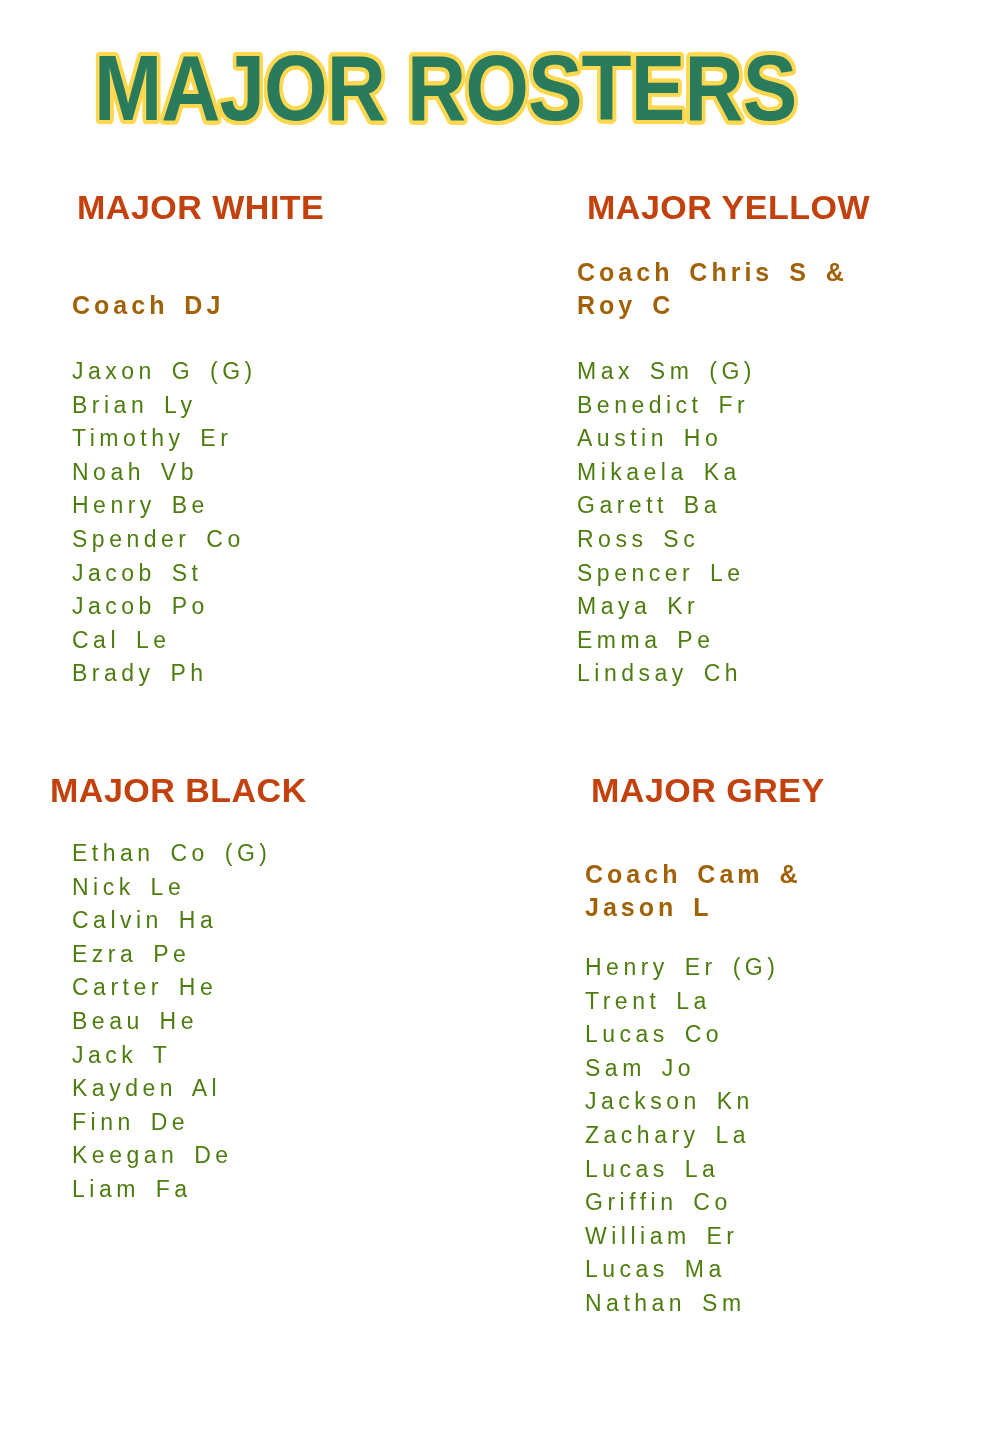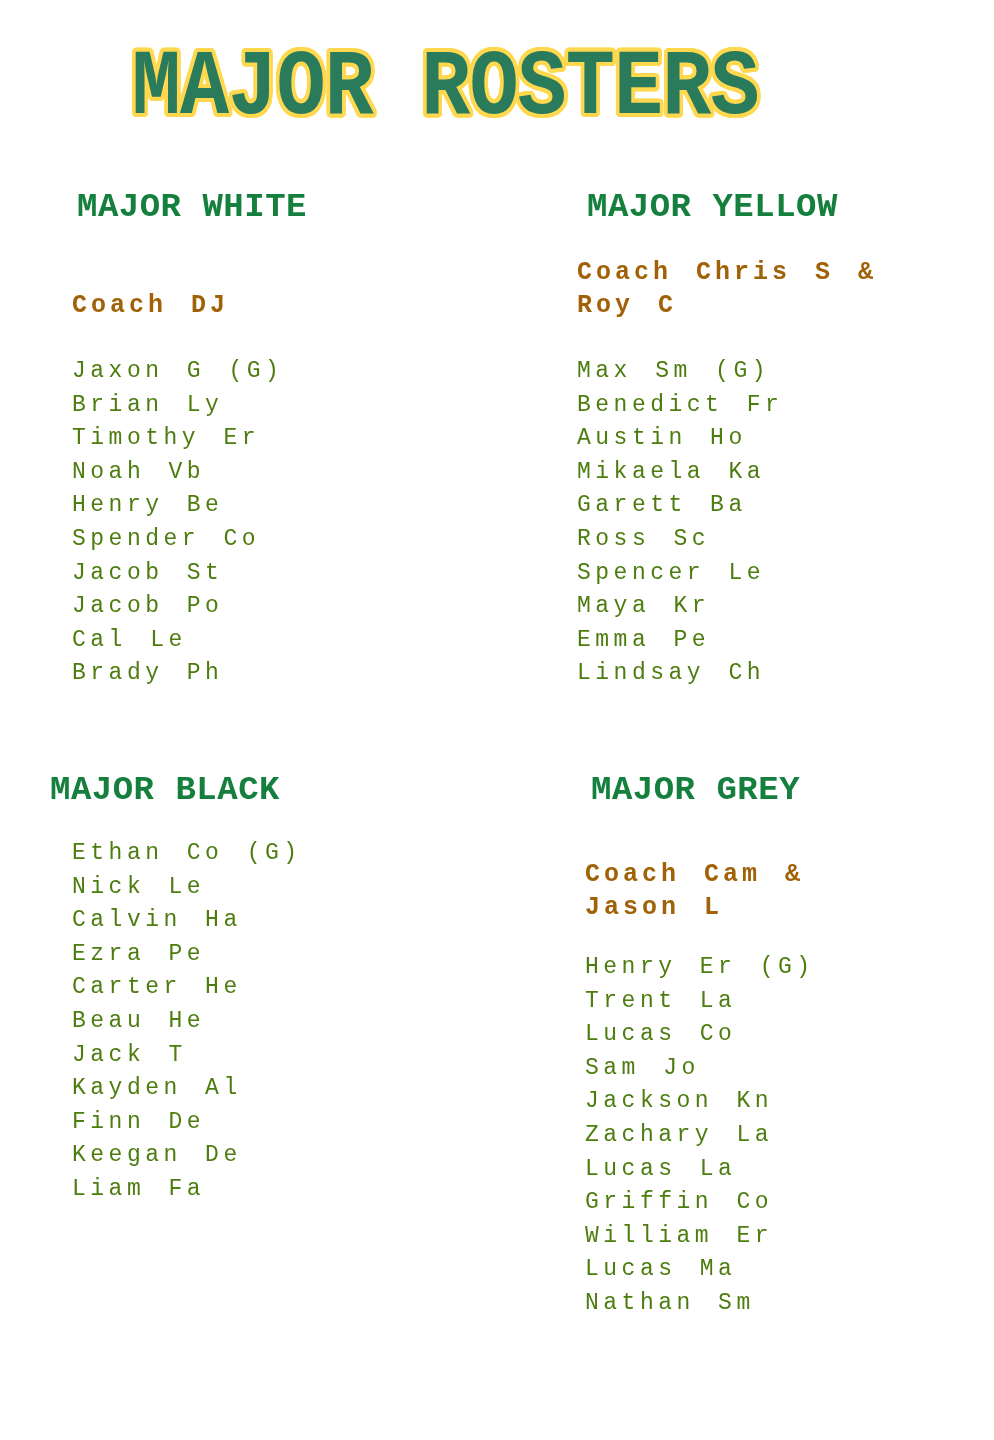--- a/index.html
+++ b/index.html
@@ -2,21 +2,21 @@
 <html><head>
 <meta charset="utf-8">
 <style>
   html, body { margin: 0; padding: 0; background: #ffffff; }
   body {
     width: 994px; height: 1440px;
     font-family: "Liberation Sans", "DejaVu Sans", sans-serif;
     color: #151515;
     overflow: hidden;
   }
-  .page { width: 890px; height: 1440px; background: #ffffff; font-family: Liberation Mono, monospace; }
+  .page { width: 890px; height: 1440px; background: #ffffff; }
 
   
   .title-wrap {
     padding-top: 42px;
     display: flex;
     justify-content: center;
   }
   .poster-title {
     font-size: 93px;
     font-weight: 700;
@@ -46,21 +46,21 @@
     align-items: start;
   }
   .team { min-width: 0; }
 
   .team-name {
     margin: 0;
     font-size: 34px;
     font-weight: 800;
     letter-spacing: 0.5px;
     line-height: 1.0;
-    color: #15803d;
+    color: #c2410c;
     white-space: nowrap;
   }
   
   .team-white  .team-name { margin-left: 5px; }
   .team-yellow .team-name { margin-left: 12px; }
   .team-black  .team-name { margin-left: -22px; }
   .team-grey   .team-name { margin-left: 16px; }
 
   .coach {
     font-size: 25px;

